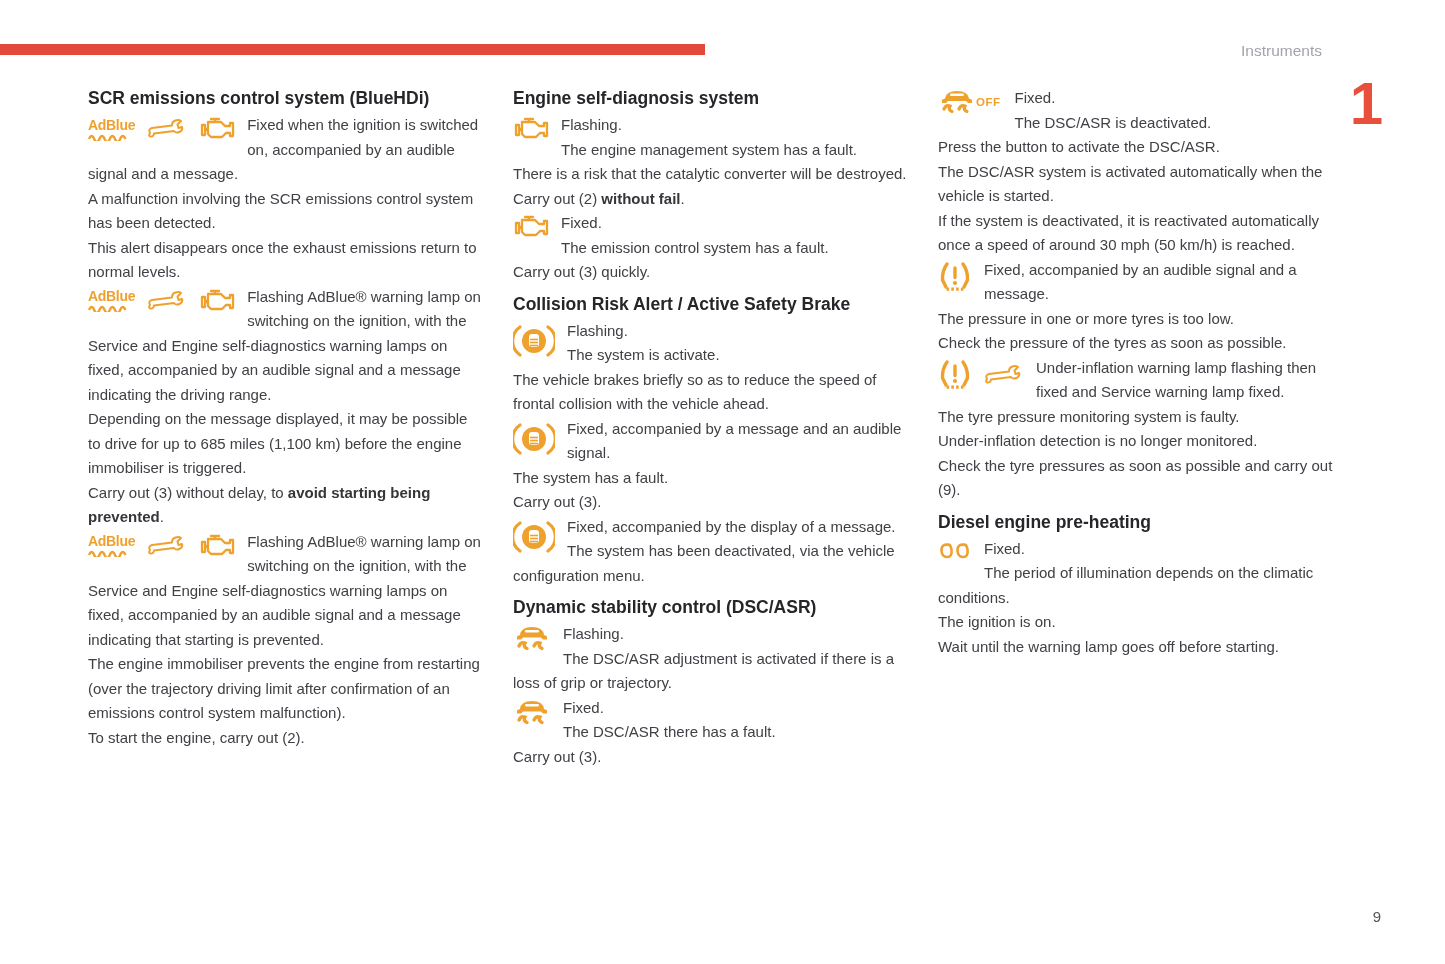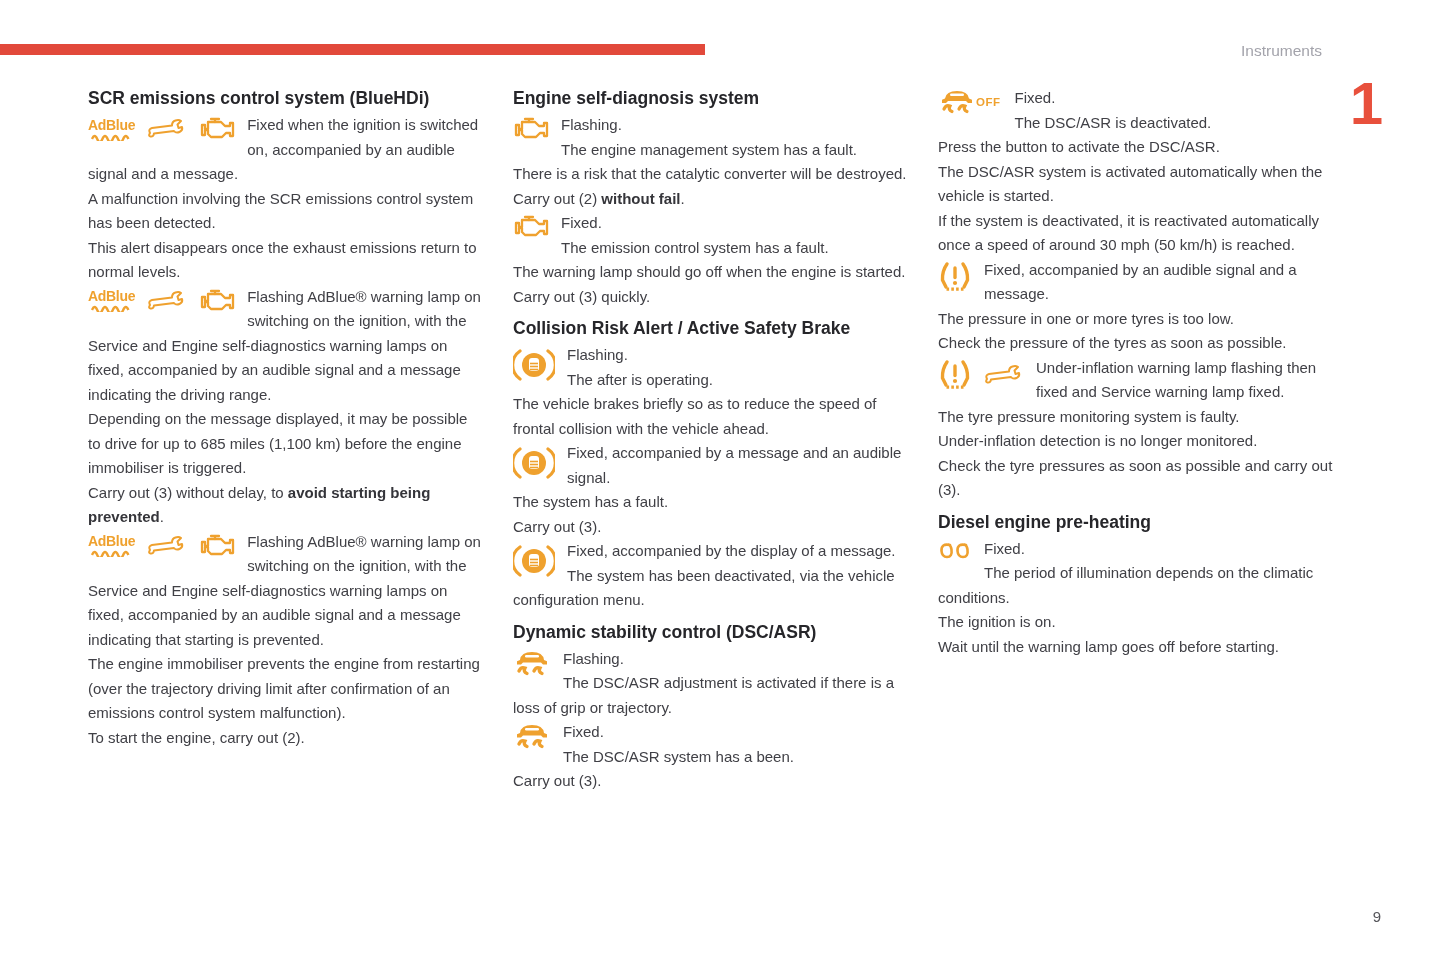--- a/index.html
+++ b/index.html
@@ -14,21 +14,21 @@
 
   .columns { position:absolute; left:88px; top:86px; display:flex; gap:30px; }
   .col { width:395px; font-size:15px; line-height:24.5px; }
   h2 { font-size:17.5px; font-weight:bold; color:#26262A; margin:7px 0 3px 0; line-height:24px; }
   .col h2:first-child { margin-top:0; }
   p { margin:0; }
   .block { overflow:visible; }
   .iconbox { float:left; margin:3px 12px 2px 0; display:flex; align-items:center; gap:12px; }
   .iconbox.stack { flex-direction:row; gap:0; align-items:center; margin-right:14px; }
   .off-label { font-size:11.5px; font-weight:bold; color:#EFA12E; line-height:11px; letter-spacing:.5px; }
-  .adblue { display:inline-flex; flex-direction:column; align-items:center; line-height:1; }
+  .adblue { display:inline-flex; flex-direction:column; line-height:1; }
   .adblue-word { font-size:14px; font-weight:bold; color:#EFA12E; letter-spacing:-0.3px; }
   .adblue-wave { margin-top:1px; }
   strong { color:#35353a;margin-top:48px; }
   svg { display:block; }
 </style>
 </head>
 <body>
 
 <div class="page">
   <div class="red-bar"></div>
@@ -143,41 +143,40 @@
             <svg width="36" height="26" viewBox="0 0 36 26">
                 <g fill="none" stroke="#EFA12E" stroke-width="2.3" stroke-linejoin="round" stroke-linecap="round">
                   <path d="M12 3 h8 M16 3 v3"></path>
                   <path d="M9 6 H22 L26 10 H31 V7 H34 V20 H31 V17 H27 L23 21 H12 L9 18 V14 H6 V19 H3 V9 H6 V13 H9 Z"></path>
                 </g>
               </svg>
           </span>
           <span>Fixed.</span><br>
           <span>The emission control system has a fault.</span>
         </p>
-        <p>The warning lamp should go off when the engine is started.</p>
         <p>Carry out (3) quickly.</p>
       </div>
 
       <h2>Collision Risk Alert / Active Safety Brake</h2>
 
       <div class="block">
         <p class="lead">
           <span class="iconbox">
             <svg width="42" height="38" viewBox="0 0 42 38">
                 <path d="M7 5 A17 17 0 0 0 7 33" fill="none" stroke="#EFA12E" stroke-width="3.2" stroke-linecap="round"></path>
                 <path d="M35 5 A17 17 0 0 1 35 33" fill="none" stroke="#EFA12E" stroke-width="3.2" stroke-linecap="round"></path>
                 <circle cx="21" cy="19" r="12" fill="#EFA12E"></circle>
                 <rect x="16" y="12" width="10" height="13" rx="3" fill="#ffffff"></rect>
                 <line x1="17" y1="17.5" x2="25" y2="17.5" stroke="#EFA12E" stroke-width="1.6"></line>
                 <line x1="17" y1="20.5" x2="25" y2="20.5" stroke="#EFA12E" stroke-width="1.6"></line>
                 <line x1="17" y1="23.5" x2="25" y2="23.5" stroke="#EFA12E" stroke-width="1.6"></line>
               </svg>
           </span>
           <span>Flashing.</span><br>
-          <span>The after is operating.</span>
+          <span>The system is activate.</span>
         </p>
         <p>The vehicle brakes briefly so as to reduce the speed of frontal collision with the vehicle ahead.</p>
       </div>
 
       <div class="block">
         <p class="lead">
           <span class="iconbox">
             <svg width="42" height="38" viewBox="0 0 42 38">
                 <path d="M7 5 A17 17 0 0 0 7 33" fill="none" stroke="#EFA12E" stroke-width="3.2" stroke-linecap="round"></path>
                 <path d="M35 5 A17 17 0 0 1 35 33" fill="none" stroke="#EFA12E" stroke-width="3.2" stroke-linecap="round"></path>
@@ -233,21 +232,21 @@
         <p class="lead">
           <span class="iconbox">
             <svg width="38" height="28" viewBox="0 0 38 28">
                 <path d="M7 10 Q8 2 19 2 Q30 2 31 10 L34 11.2 V14.5 H30 L28 12.5 H10 L8 14.5 H4 V11.2 Z" fill="#EFA12E"></path>
                 <rect x="12" y="5" width="14" height="2.4" rx="1.2" fill="#ffffff"></rect>
                 <path d="M6 21 Q8 16.5 12 18 Q10 22 14 23.5" fill="none" stroke="#EFA12E" stroke-width="3.4" stroke-linecap="round"></path>
                 <path d="M21 21 Q23 16.5 27 18 Q25 22 29 23.5" fill="none" stroke="#EFA12E" stroke-width="3.4" stroke-linecap="round"></path>
               </svg>
           </span>
           <span>Fixed.</span><br>
-          <span>The DSC/ASR system has a been.</span>
+          <span>The DSC/ASR there has a fault.</span>
         </p>
         <p>Carry out (3).</p>
       </div>
     </div>
 
     <div class="col">
       <div class="block">
         <p class="lead">
           <span class="iconbox stack">
             <svg width="38" height="26" viewBox="0 0 38 26">
@@ -295,21 +294,21 @@
                 <circle cx="17" cy="22" r="2.1" fill="#EFA12E"></circle>
               </svg>
             <svg width="40" height="20" viewBox="0 0 40 20">
                 <path fill="none" stroke="#EFA12E" stroke-width="2" stroke-linejoin="round" d="M3 14 Q1 10 5 9 L25 6.5 Q25 2.5 28.5 1.5 Q32 0.5 34 2 L30.5 5.5 31.5 9 35 8 Q36 11.5 32.5 13 Q29 14.5 27 12 L7 14.5 Q6.5 18 3.5 17.5 Q1 17 3 14 Z"></path>
               </svg>
           </span>
           <span>Under-inflation warning lamp flashing then fixed and Service warning lamp fixed.</span>
         </p>
         <p>The tyre pressure monitoring system is faulty.</p>
         <p>Under-inflation detection is no longer monitored.</p>
-        <p>Check the tyre pressures as soon as possible and carry out (3).</p>
+        <p>Check the tyre pressures as soon as possible and carry out (9).</p>
       </div>
 
       <h2>Diesel engine pre-heating</h2>
 
       <div class="block">
         <p class="lead">
           <span class="iconbox">
             <svg width="34" height="22" viewBox="0 0 34 22">
                 <path d="M12 5 Q3 3 3.5 11 Q4 17 9 17 Q14.5 17 13.5 9.5 Q13 5.5 10.5 4.5 M28 5 Q19 3 19.5 11 Q20 17 25 17 Q30.5 17 29.5 9.5 Q29 5.5 26.5 4.5" fill="none" stroke="#EFA12E" stroke-width="2.6" stroke-linecap="round"></path>
               </svg>

